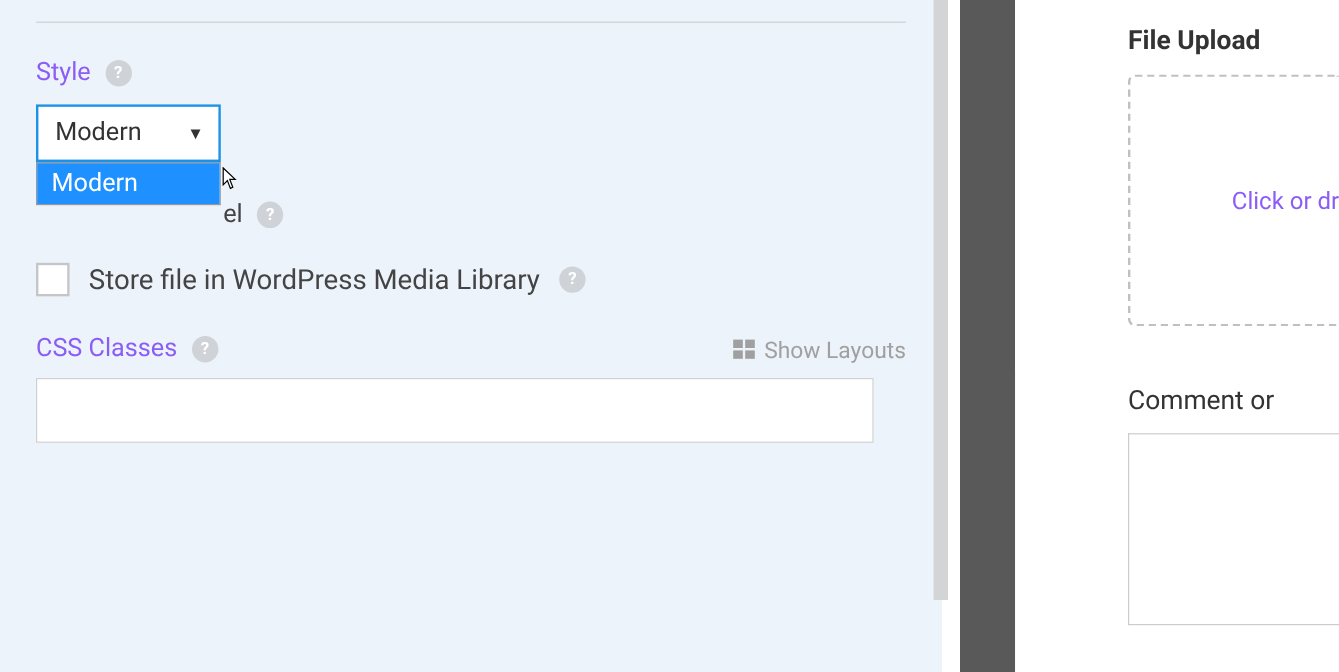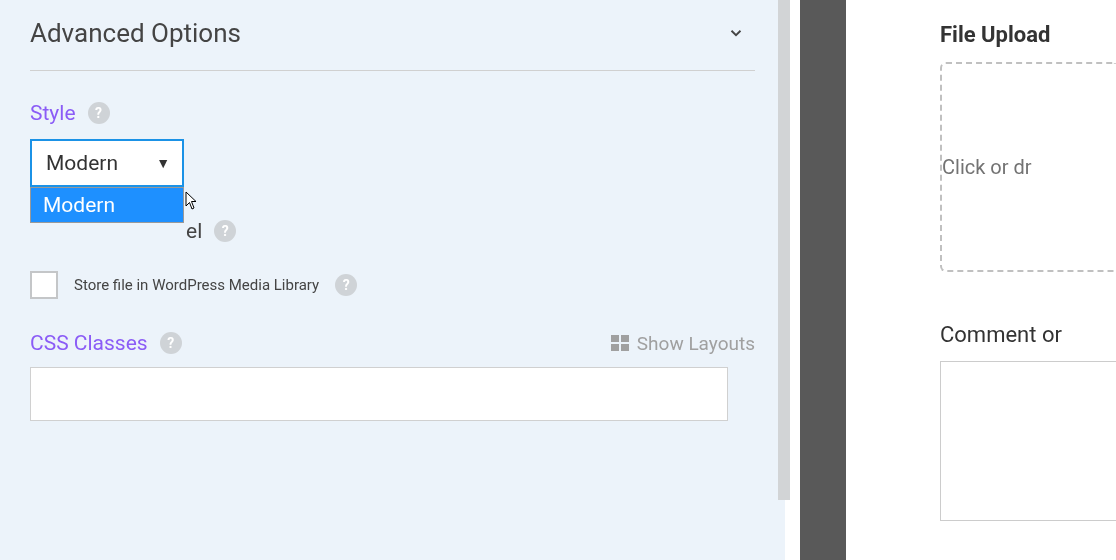--- a/index.html
+++ b/index.html
@@ -155,21 +155,21 @@
   gap: 16px;
   margin-bottom: 32px;
 }
 .checkbox {
   width: 28px;
   height: 28px;
   border: 2px solid #c4c6c8;
   background: #fff;
 }
 .checkbox-label {
-  font-size: 15px;
+  font-size: 23px;
   color: #444;
 }
 .css-row {
   display: flex;
   align-items: center;
   justify-content: space-between;
   margin-bottom: 12px;
 }
 .css-left {
   display: flex;
@@ -213,22 +213,22 @@
 }
 .upload-zone {
   margin-left: 94px;
   width: 176px;
   height: 210px;
   border: 2px dashed #c0c0c0;
   border-right: none;
   border-radius: 6px 0 0 6px;
   display: flex;
   align-items: center;
-  justify-content: flex-start;
-  color: #737373;
+  justify-content: flex-end;
+  color: #8b5cf6;
   font-size: 20px;
   margin-bottom: 50px;
 }
 .comment-label {
   font-size: 22px;
   font-weight: 400;
   color: #333;
   padding: 0 0 14px 94px;
 }
 .comment-area {
@@ -245,26 +245,20 @@
   top: 0;
   width: 72px;
   height: 310px;
   background: #f6f6f6;
 }
 </style>
 </head>
 <body>
 
 <div class="left-panel">
-  <div class="section-header">
-    <div class="section-title">Advanced Options</div>
-    <svg class="chevron" viewBox="0 0 24 24" fill="none" stroke="currentColor" stroke-width="2.5">
-        <polyline points="6 9 12 15 18 9"></polyline>
-      </svg>
-  </div>
   <hr class="divider">
 
   <div class="field-label-row">
     <span class="field-label">Style</span>
     <span class="help-icon">?</span>
   </div>
 
   <div class="select-wrap">
     <div class="select-box">
       <span>Modern</span>

